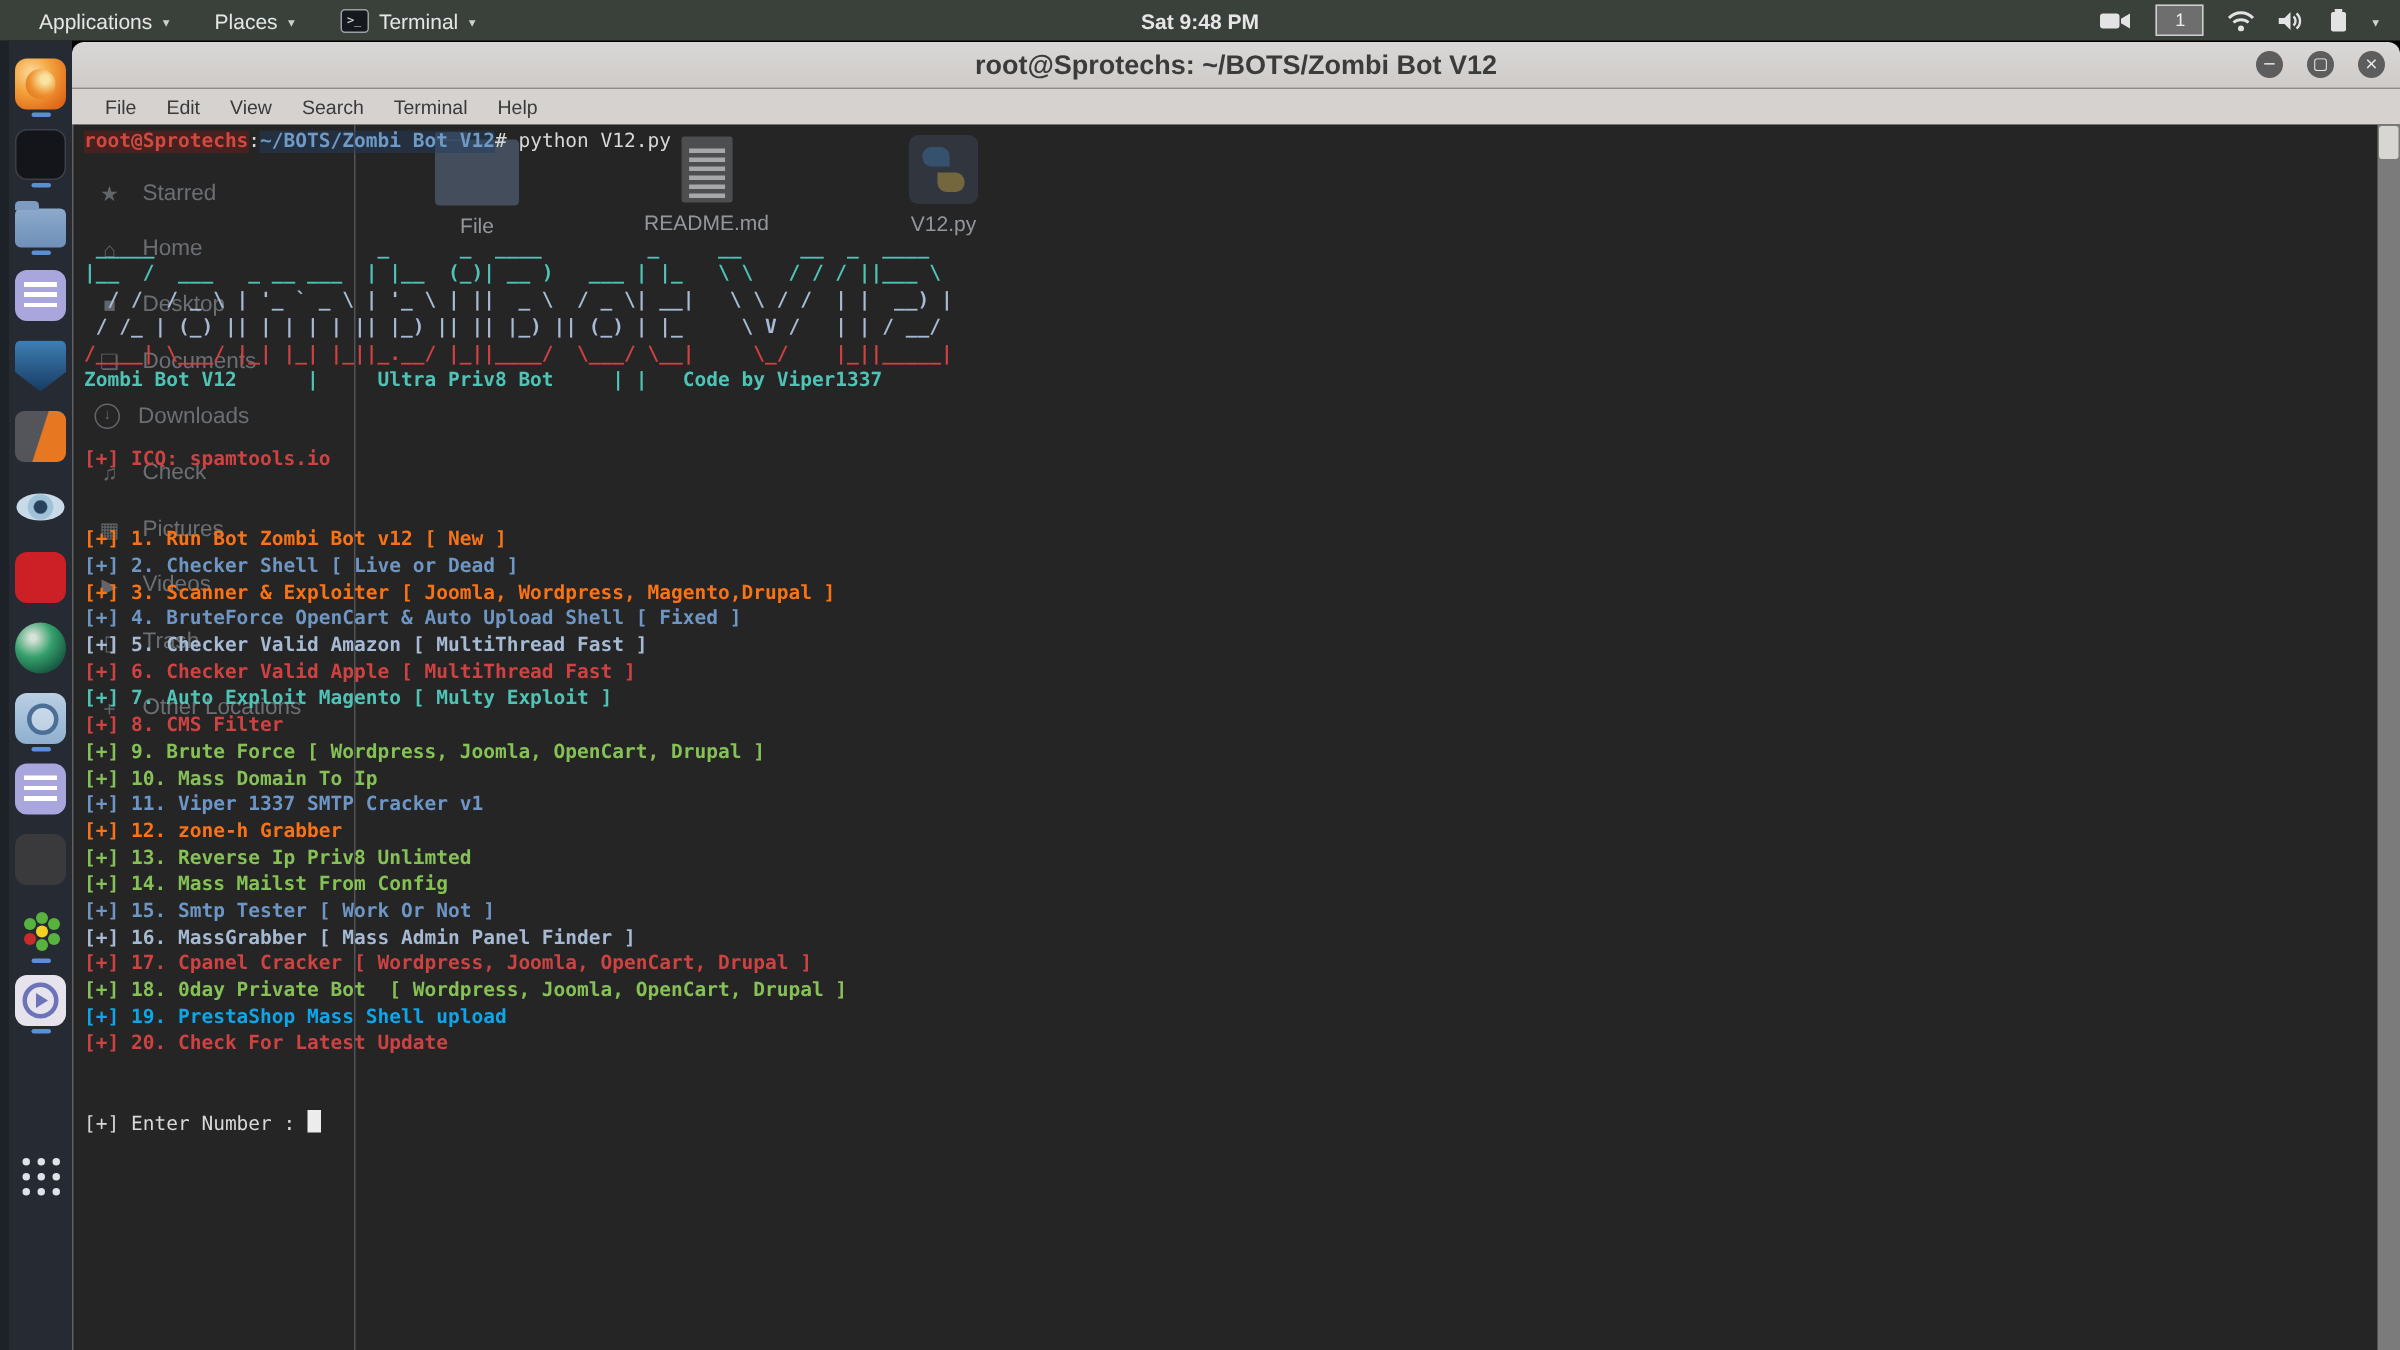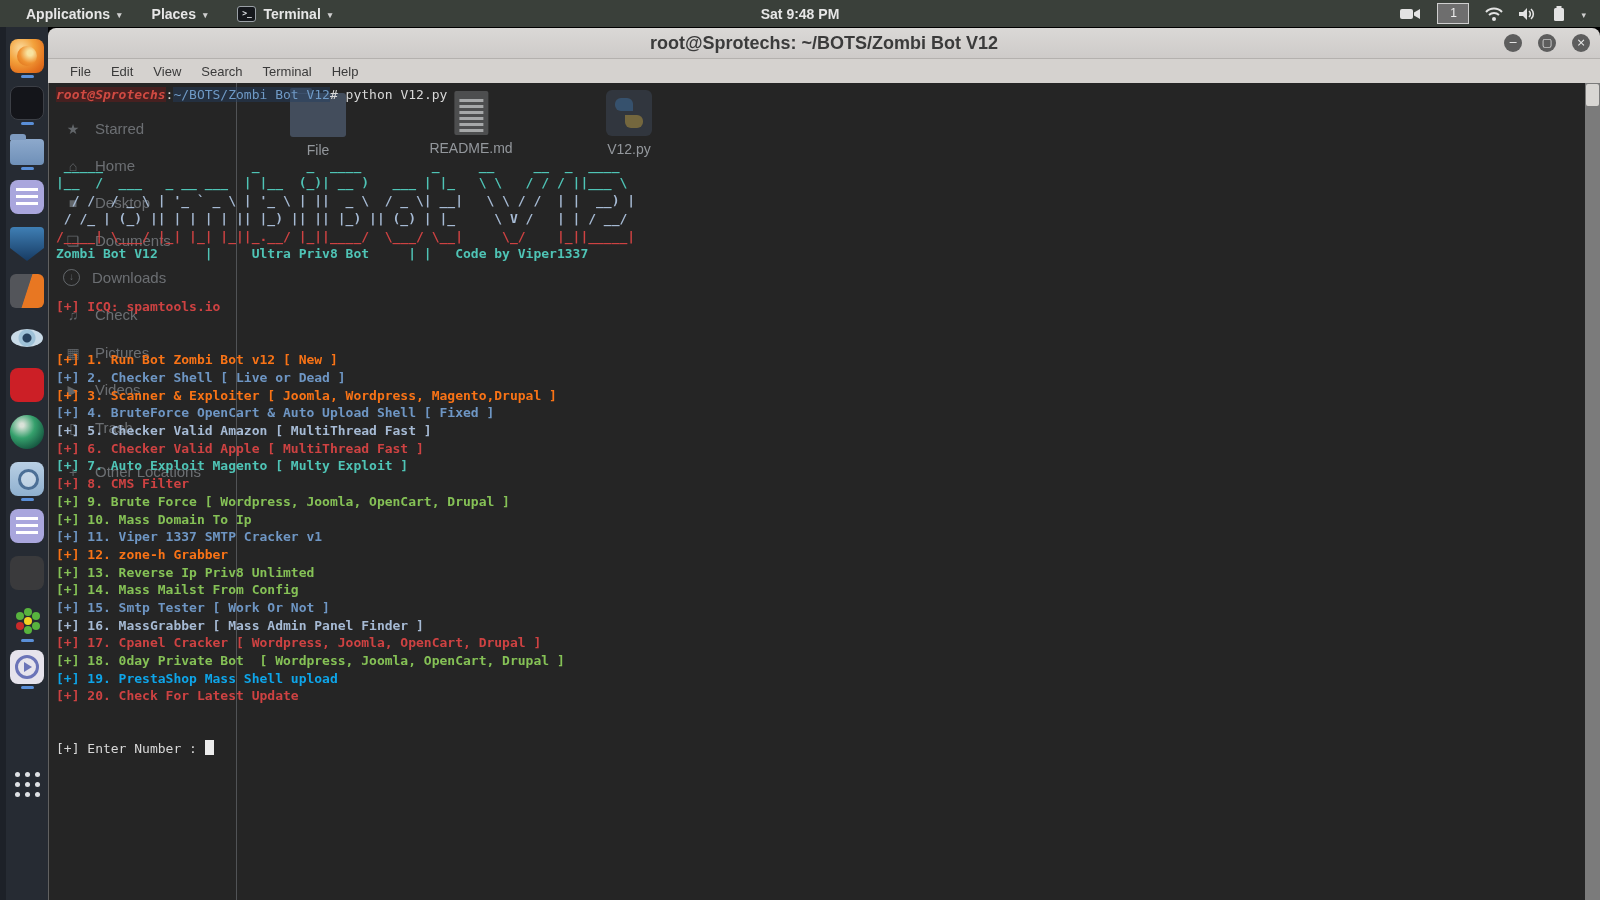--- a/index.html
+++ b/index.html
@@ -3,21 +3,21 @@
 <meta charset="utf-8">
 <style>
   html,body{margin:0;padding:0;background:#000;}
   body{width:1600px;height:900px;overflow:hidden;position:relative;
        font-family:"Liberation Sans",sans-serif;-webkit-font-smoothing:antialiased;}
 
   
   .topbar{position:absolute;left:0;top:0;width:1600px;height:27px;background:#3a403a;
           display:flex;align-items:center;color:#e6e6e6;font-size:14px;z-index:50;}
   .tb-left{display:flex;align-items:center;gap:6px;padding-left:14px;}
-  .tb-item{display:flex;align-items:center;gap:7px;padding:0 12px;height:27px;cursor:default;font-weight:bold;}
+  .tb-item{display:flex;align-items:center;gap:7px;padding:0 12px;height:27px;cursor:default;font-weight:normal;}
   .caret{font-size:9px;color:#cfcfcf;transform:translateY(1px);}
   .tb-term-ico{width:17px;height:14px;background:#15181c;border:1px solid #9aa0a6;border-radius:3px;
                color:#dfe3e6;font-size:8px;line-height:13px;text-align:center;font-family:"DejaVu Sans Mono",monospace;}
   .tb-clock{position:absolute;left:0;right:0;text-align:center;font-weight:bold;pointer-events:none;}
   .tb-right{margin-left:auto;display:flex;align-items:center;gap:16px;padding-right:14px;z-index:2;}
   .ws-box{min-width:24px;height:19px;border:1px solid #cfcfcf;background:#6e6e6e;color:#eee;
           font-size:12px;line-height:18px;text-align:center;padding:0 3px;}
   .tb-svg{display:block;}
 
   
@@ -109,22 +109,22 @@
         padding:3px 0 0 7px;white-space:pre;}
   .tl{height:17.7px;}
   .c-white{color:#f97316;font-weight:bold;}
   .c-blue{color:#6e96c4;font-weight:bold;}
   .c-lblue{color:#a6bad4;font-weight:bold;}
   .c-red{color:#ce4242;font-weight:bold;}
   .c-teal{color:#4fc4b6;font-weight:bold;}
   .c-green{color:#85c156;font-weight:bold;}
   .c-purple{color:#0ea5e9;font-weight:bold;}
   .c-plain{color:#d8d8d8;}
-  .p-user{color:#d04a42;font-weight:bold;background:rgba(112,26,26,.45);font-style:italic;}
-  .p-path{color:#6f9ac6;font-weight:normal;background:rgba(36,62,98,.45);}
+  .p-user{color:#d04a42;font-weight:bold;background:rgba(112,26,26,.45);}
+  .p-path{color:#6f9ac6;font-weight:bold;background:rgba(36,62,98,.45);}
   .cursor{display:inline-block;width:9px;height:15px;background:#ececec;vertical-align:-2px;}
 </style>
 </head>
 <body>
 
 <div class="topbar">
   <div class="tb-left">
     <div class="tb-item">
       <span>Applications</span>
       <span class="caret">▾</span>

